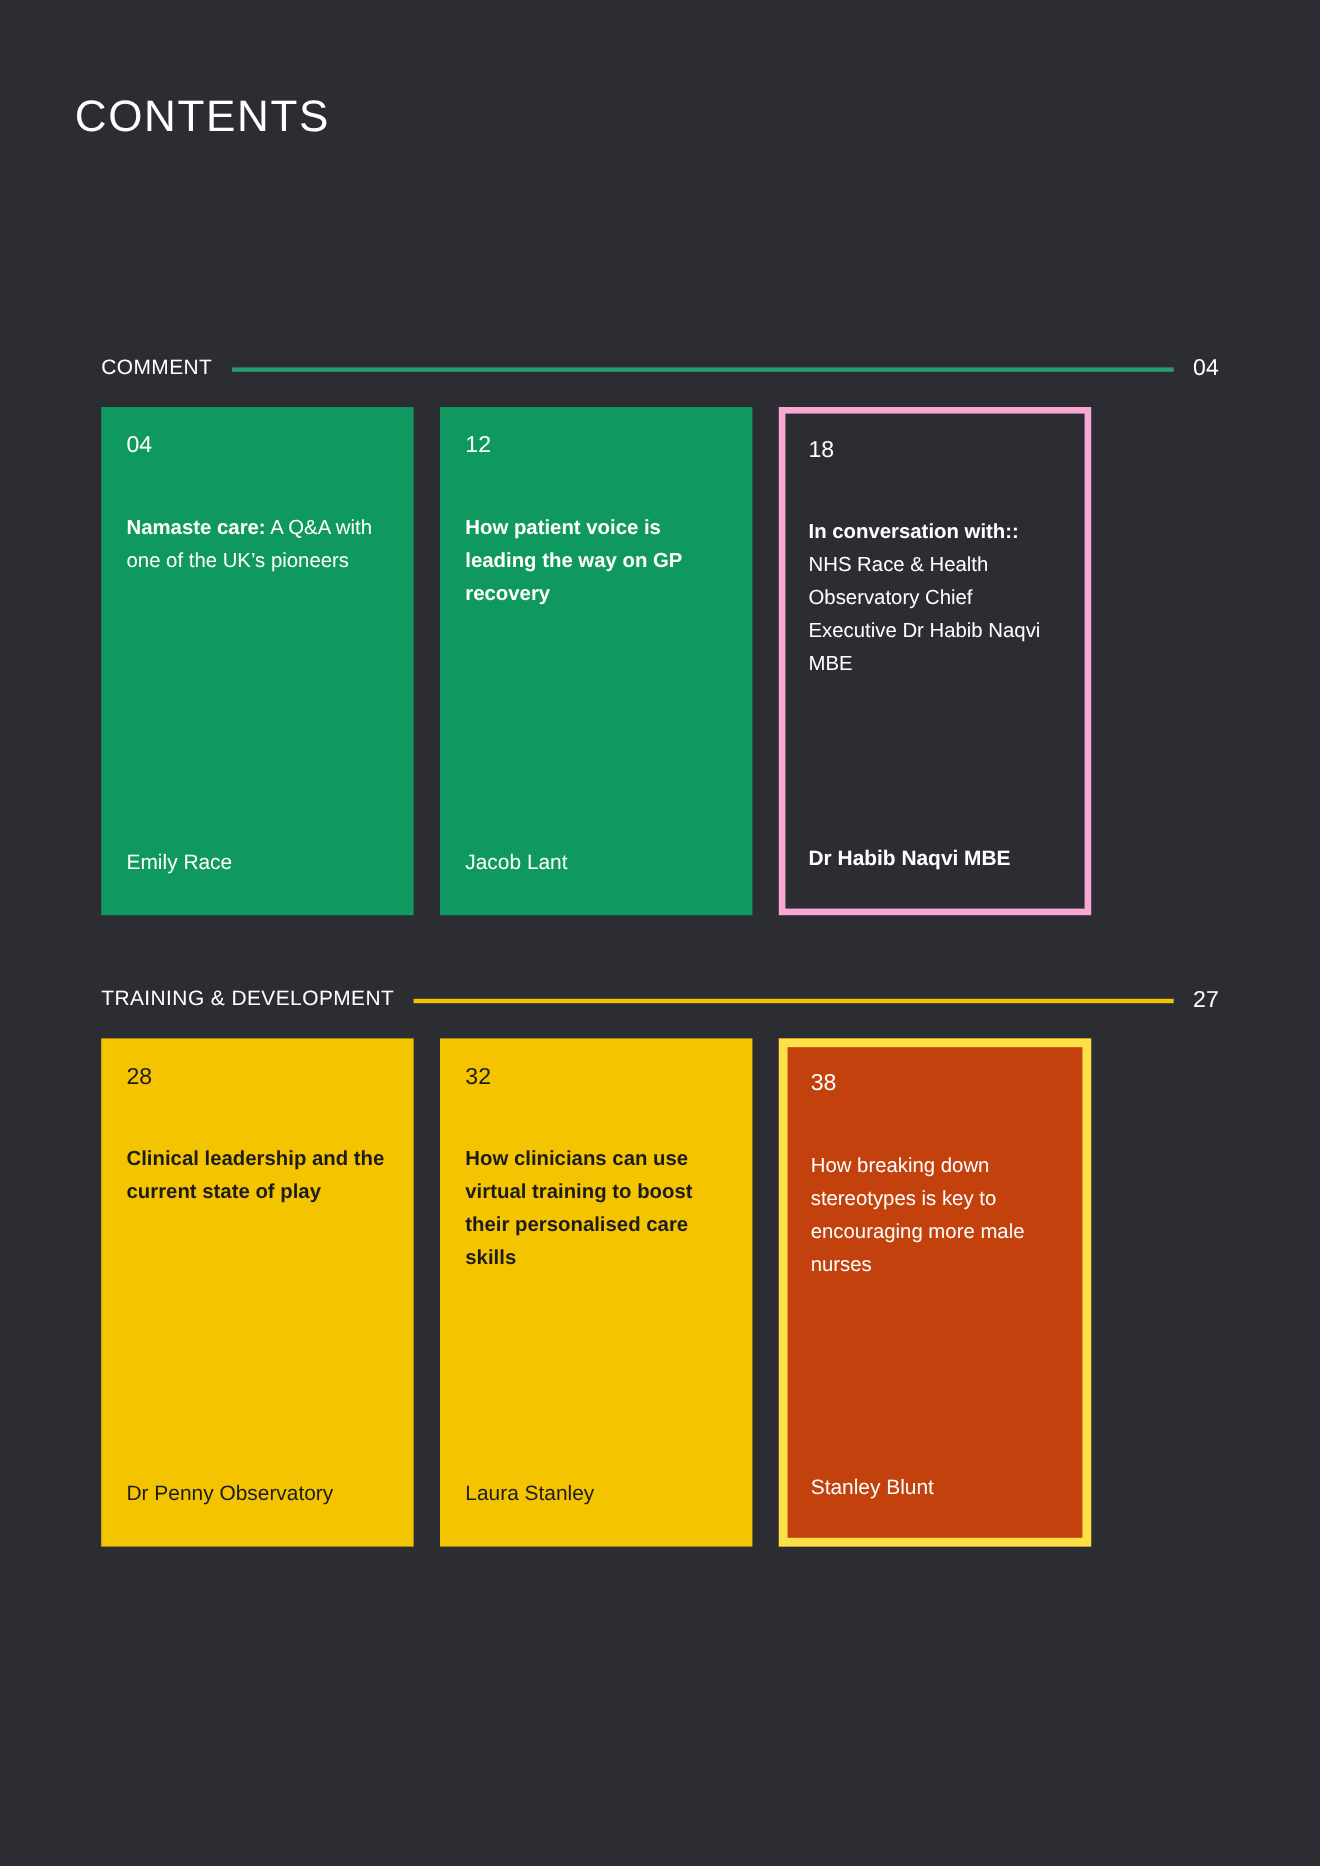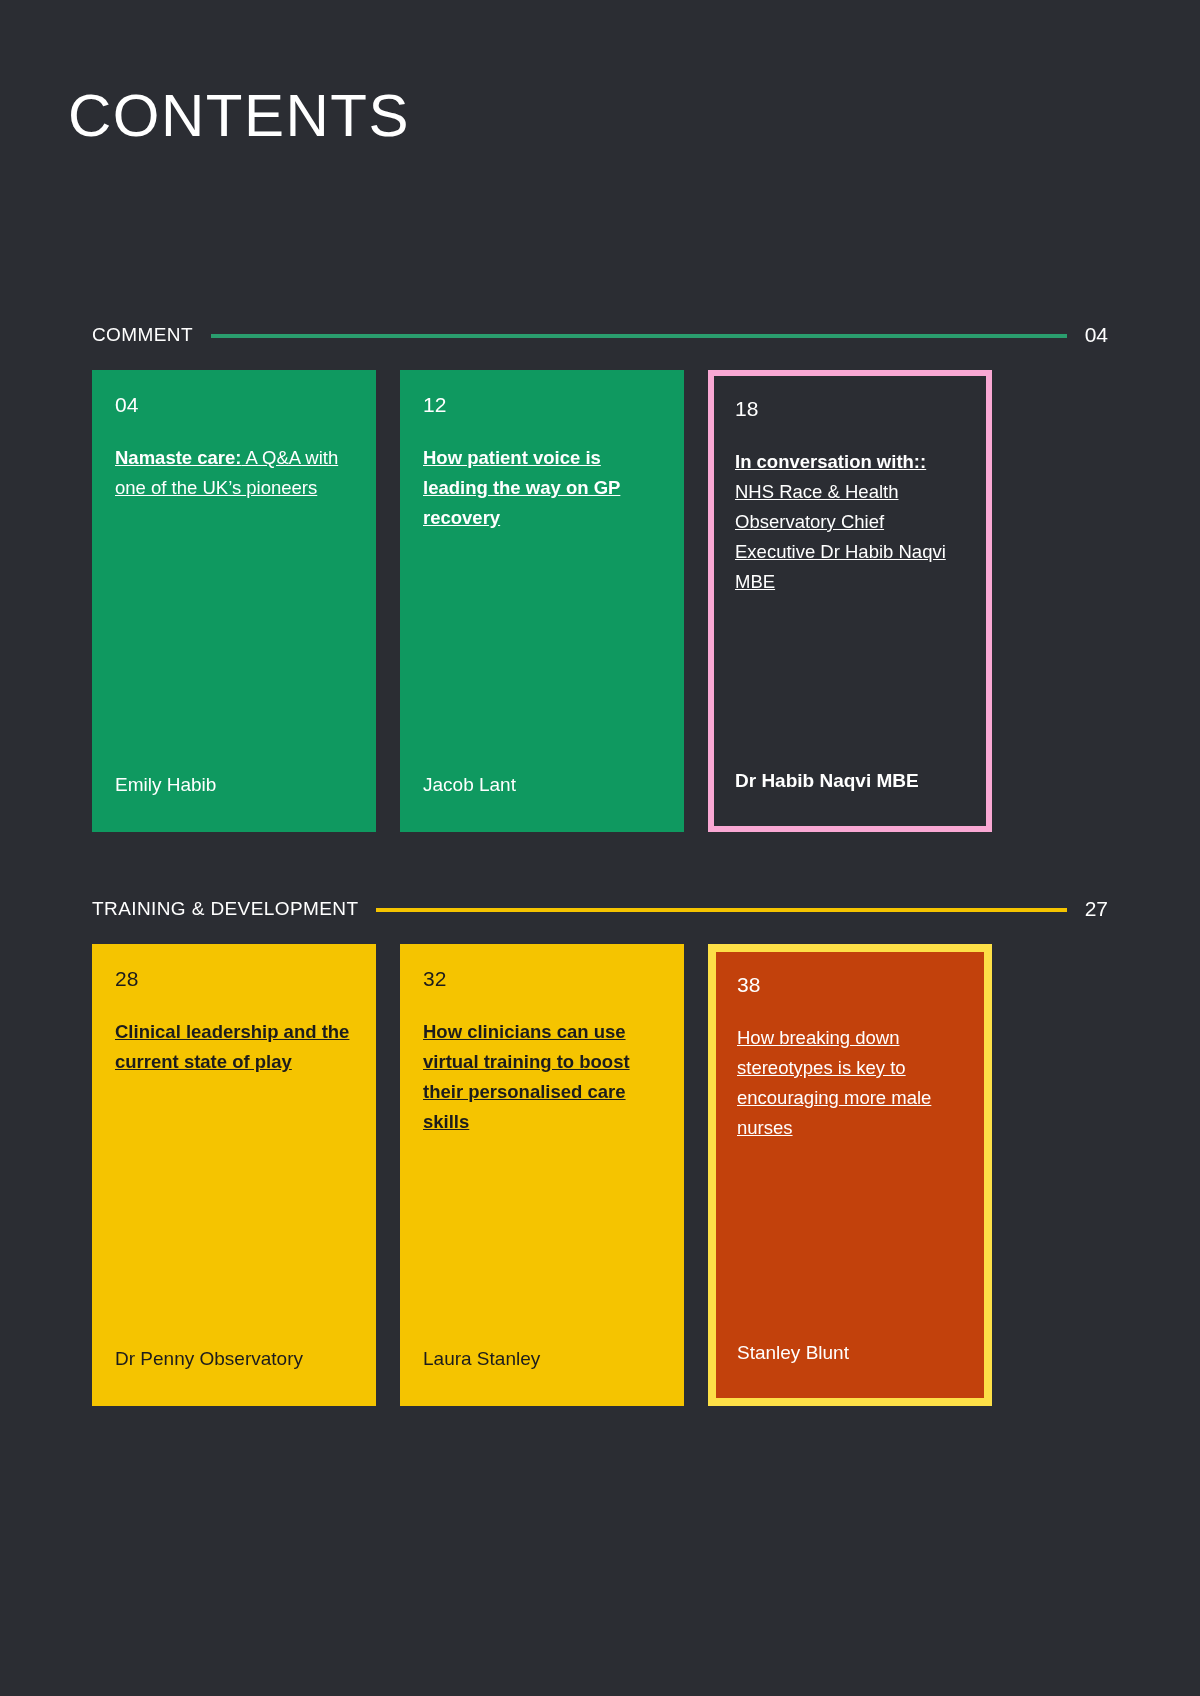--- a/index.html
+++ b/index.html
@@ -18,21 +18,21 @@
     height: 1696px;
     background: #2b2d33;
     overflow: hidden;
   }
 
   
   .page-title {
     position: absolute;
     left: 68px;
     top: 86px;
-    font-size: 60px;
+    font-size: 40px;
     font-weight: 400;
     letter-spacing: 1.5px;
     color: #ffffff;
     line-height: 1;
   }
 
   
   .section { position: absolute; left: 0; width: 1200px; }
   #section-comment  { top: 318px; }
   #section-training { top: 892px; }
@@ -96,24 +96,23 @@
   .card.outline-yellow { background: #c2410c; border: 8px solid #fde047; }
 
   .card-number {
     font-size: 21px;
     font-weight: 400;
     line-height: 1;
     margin-bottom: 0;
   }
 
   .card-body {
-    margin-top: 28px;
+    margin-top: 49px;
     font-size: 18.5px;
     line-height: 30px;
-    text-decoration: underline;
   }
 
   .card-body .lead { font-weight: 700; display: inline; }
   .card-body .rest { font-weight: 400; display: inline; }
 
   .card-author {
     margin-top: auto;
     margin-bottom: 33px;
     font-size: 19px;
     line-height: 1.2;
@@ -145,21 +144,21 @@
       <span class="section-page">04</span>
     </div>
 
     <div class="cards">
 
       <div class="card filled-green t-light">
         <div class="card-number">04</div>
         <div class="card-body">
           <span class="lead">Namaste care:</span><span class="rest"> A Q&amp;A with one of the UK’s pioneers</span>
         </div>
-        <div class="card-author weight-normal">Emily Habib</div>
+        <div class="card-author weight-normal">Emily Race</div>
       </div>
 
       <div class="card filled-green t-light">
         <div class="card-number">12</div>
         <div class="card-body">
           <span class="lead">How patient voice is leading the way on GP recovery</span><span class="rest"></span>
         </div>
         <div class="card-author weight-normal">Jacob Lant</div>
       </div>
 

